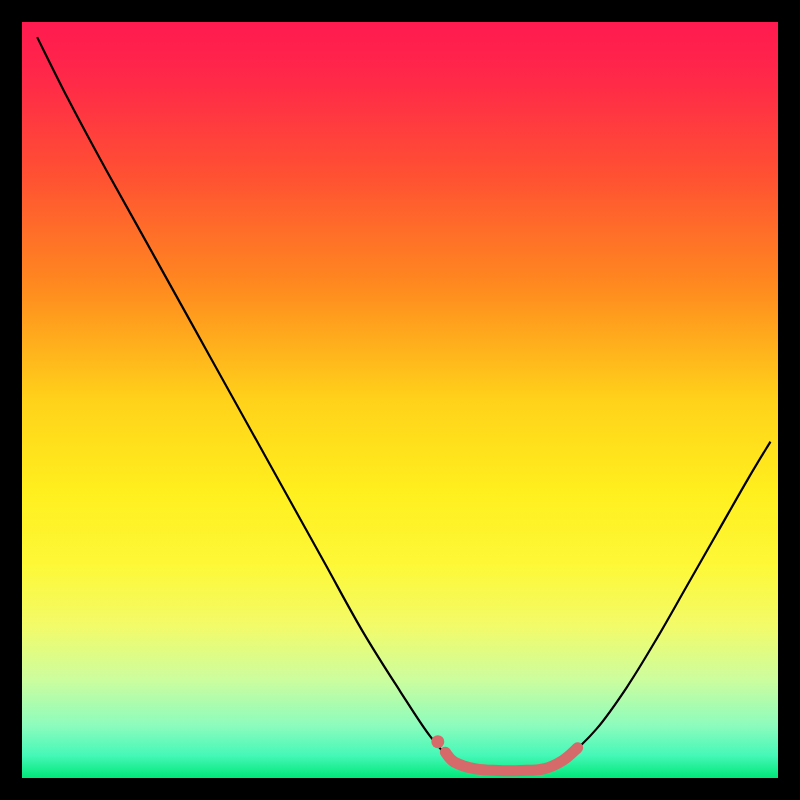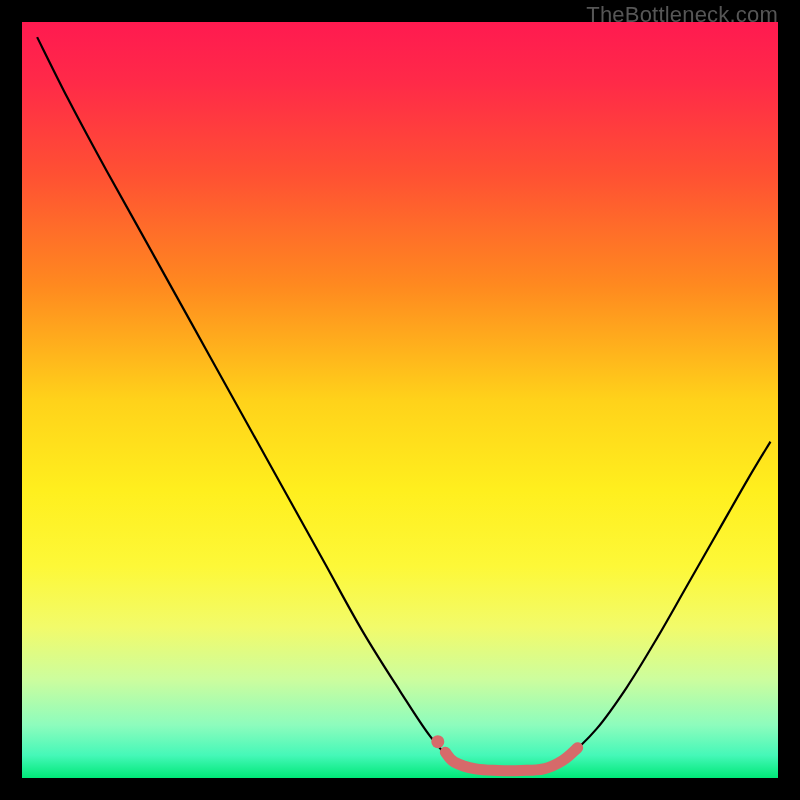--- a/index.html
+++ b/index.html
@@ -25,21 +25,20 @@
     font-size: 22px;
     font-weight: 500;
     color: #565656;
     letter-spacing: 0.2px;
   }
 </style>
 </head>
 <body>
 
 <div class="container">
-  <div class="watermark">TheBottleneck.com</div>
   <svg class="plot-area" viewBox="0 0 756 756">
     <defs>
       <linearGradient id="bg-grad" x1="0" y1="0" x2="0" y2="1">
           <stop offset="0.0%" stop-color="#ff1a50"></stop>
           <stop offset="8.0%" stop-color="#ff2a48"></stop>
           <stop offset="20.0%" stop-color="#ff5033"></stop>
           <stop offset="35.0%" stop-color="#ff8a1f"></stop>
           <stop offset="50.0%" stop-color="#ffd21a"></stop>
           <stop offset="62.0%" stop-color="#ffef1e"></stop>
           <stop offset="72.0%" stop-color="#fdf838"></stop>

